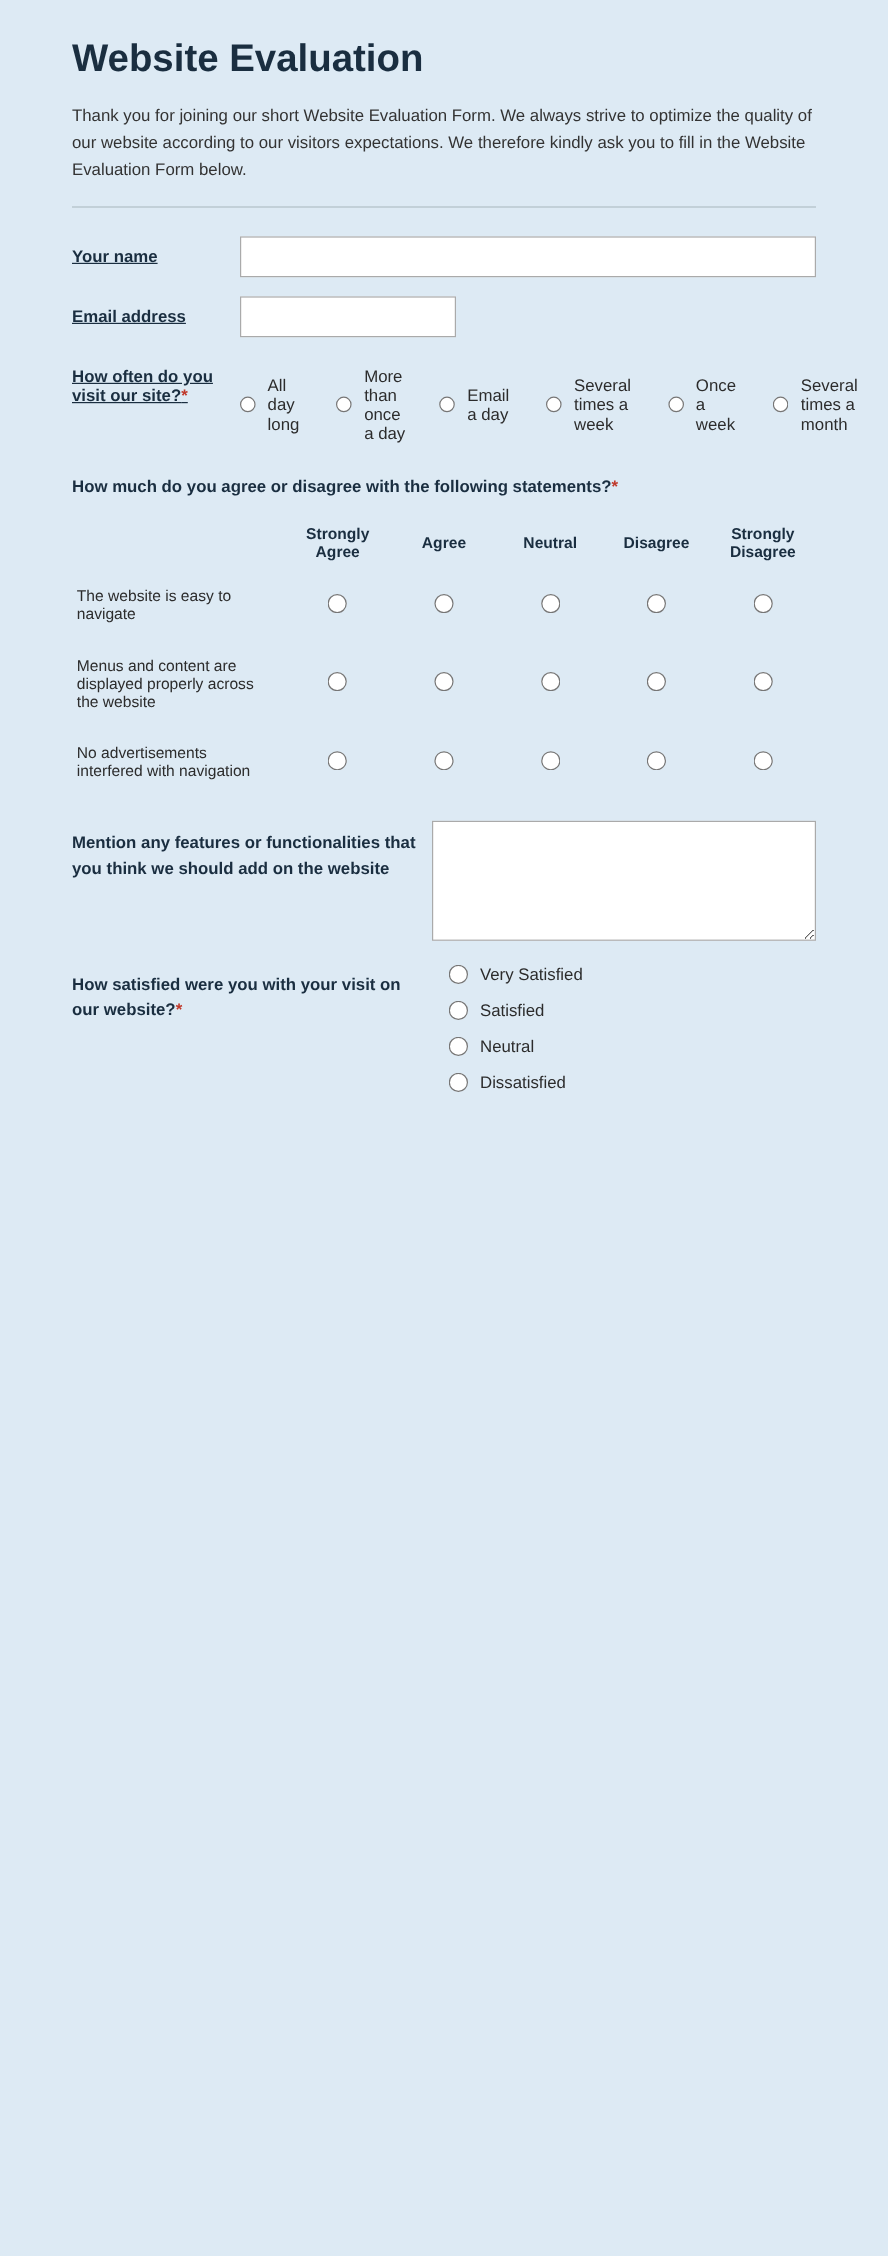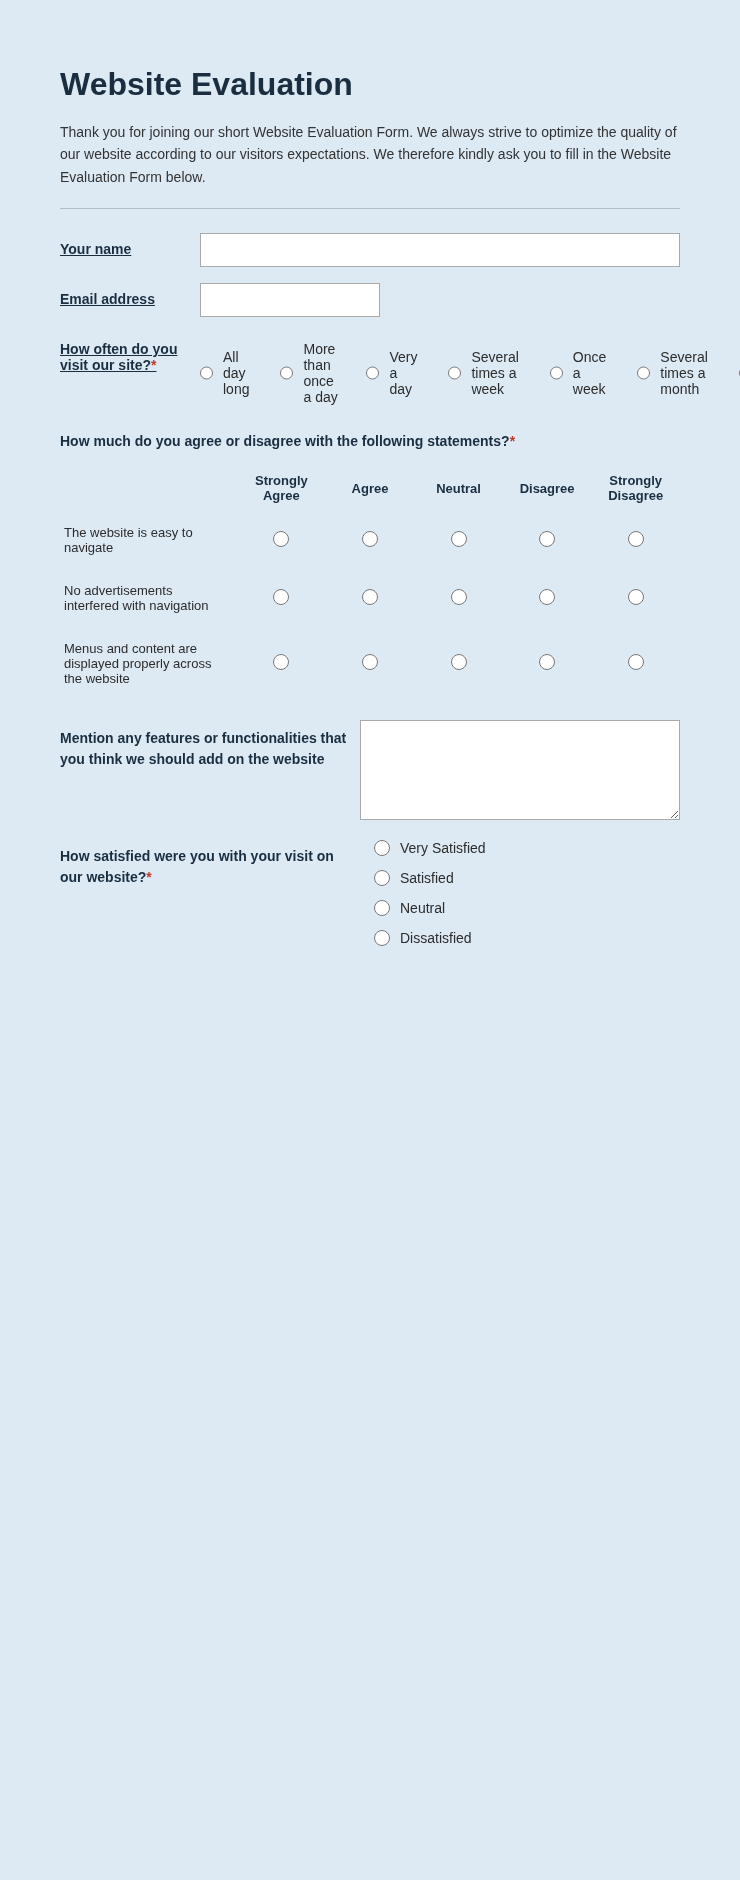--- a/index.html
+++ b/index.html
@@ -10,21 +10,20 @@
       color: #2c2c2c;
       width: 740px;
       min-height: 1880px;
       padding: 30px 60px 60px 60px;
     }
     h1 {
       font-size: 32px;
       font-weight: bold;
       color: #1a2e40;
       margin-bottom: 18px;
-      margin-top: 36px;
     }
     .intro-text {
       font-size: 14px;
       color: #333;
       line-height: 1.6;
       margin-bottom: 20px;
     }
     hr {
       border: none;
       border-top: 1px solid #b0bec5;
@@ -220,21 +219,21 @@
       <div class="radio-item">
         <input type="radio" name="visit_freq" id="visit_0" style="">
         <label for="visit_0">All day long</label>
       </div>
       <div class="radio-item">
         <input type="radio" name="visit_freq" id="visit_1" style="">
         <label for="visit_1">More than once a day</label>
       </div>
       <div class="radio-item">
         <input type="radio" name="visit_freq" id="visit_2" style="">
-        <label for="visit_2">Very a day</label>
+        <label for="visit_2">Email a day</label>
       </div>
       <div class="radio-item">
         <input type="radio" name="visit_freq" id="visit_3" style="">
         <label for="visit_3">Several times a week</label>
       </div>
       <div class="radio-item">
         <input type="radio" name="visit_freq" id="visit_4" style="">
         <label for="visit_4">Once a week</label>
       </div>
       <div class="radio-item">
@@ -271,34 +270,34 @@
     <tbody>
       <tr class="table-row">
         <td>The website is easy to navigate</td>
         <td><input type="radio" name="agree_1" style=""></td>
         <td><input type="radio" name="agree_1" style=""></td>
         <td><input type="radio" name="agree_1" style=""></td>
         <td><input type="radio" name="agree_1" style=""></td>
         <td><input type="radio" name="agree_1" style=""></td>
       </tr>
       <tr class="table-row">
-        <td>No advertisements interfered with navigation</td>
-        <td><input type="radio" name="agree_2" style=""></td>
-        <td><input type="radio" name="agree_2" style=""></td>
-        <td><input type="radio" name="agree_2" style=""></td>
-        <td><input type="radio" name="agree_2" style=""></td>
-        <td><input type="radio" name="agree_2" style=""></td>
+        <td>Menus and content are displayed properly across the website</td>
+        <td><input type="radio" name="agree_3" style=""></td>
+        <td><input type="radio" name="agree_3" style=""></td>
+        <td><input type="radio" name="agree_3" style=""></td>
+        <td><input type="radio" name="agree_3" style=""></td>
+        <td><input type="radio" name="agree_3" style=""></td>
       </tr>
       <tr class="table-row">
-        <td>Menus and content are displayed properly across the website</td>
-        <td><input type="radio" name="agree_3" style=""></td>
-        <td><input type="radio" name="agree_3" style=""></td>
-        <td><input type="radio" name="agree_3" style=""></td>
-        <td><input type="radio" name="agree_3" style=""></td>
-        <td><input type="radio" name="agree_3" style=""></td>
+        <td>No advertisements interfered with navigation</td>
+        <td><input type="radio" name="agree_2" style=""></td>
+        <td><input type="radio" name="agree_2" style=""></td>
+        <td><input type="radio" name="agree_2" style=""></td>
+        <td><input type="radio" name="agree_2" style=""></td>
+        <td><input type="radio" name="agree_2" style=""></td>
       </tr>
     </tbody>
   </table>
 </div>
 
 <div class="textarea-row">
   <div class="textarea-label">Mention any features or functionalities that you think we should add on the website</div>
   <textarea placeholder="" style=""></textarea>
 </div>
 

